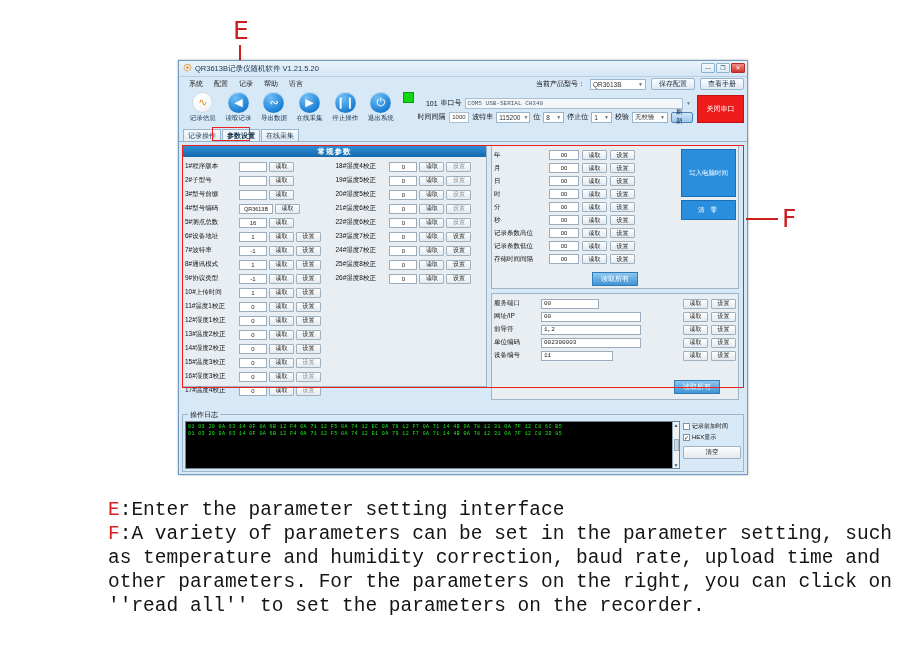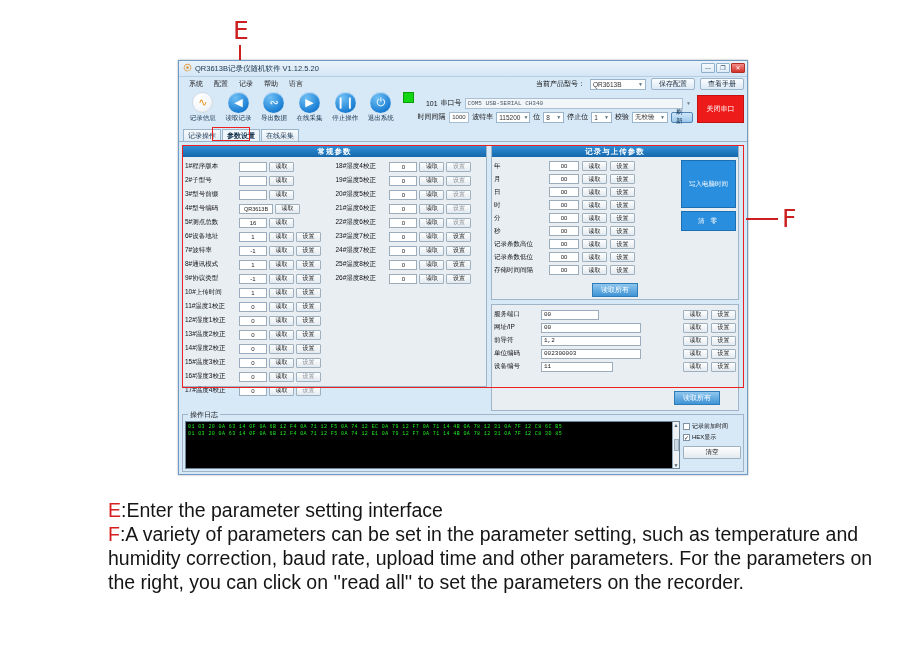--- a/index.html
+++ b/index.html
@@ -251,36 +251,36 @@
   }
 
   
   .tab-highlight {
     position:absolute; border:1.5px solid #ee1f1f; pointer-events:none;
   }
 
   
   .caption {
     position:absolute; left:108px; top:498px; width:790px;
-    font-family:Liberation Sans, sans-serif;
+    font-family:Liberation Mono, monospace;
     font-size:19.5px; line-height:24px; color:#151515;
   }
   .caption .key { color:#d61f1f; }
 </style>
 </head>
 <body>
 
 <div class="ann-letter" style="left:233px;top:18px;">E</div>
 <div class="ann-line-v" style="left:239px;top:45px;height:93px;"></div>
 
 <div class="app-window">
 
   <div class="titlebar">
     <span class="tb-logo">⦿</span>
-    <span class="tb-title">QR3613B记录仪随机软件  V1.12.5.20</span>
+    <span class="tb-title">QR3613B记录仪随机软件  V1.21.5.20</span>
     <div class="win-btns">
       <div class="win-btn">—</div>
       <div class="win-btn">❐</div>
       <div class="win-btn close">✕</div>
     </div>
   </div>
 
   <div class="menubar">
     <span class="menu-item">系统</span>
     <span class="menu-item">配置</span>
@@ -546,21 +546,20 @@
                 <div class="sbtn">设置</div>
               </div>
             </div>
           </div>
         </div>
       </div>
 
       <div class="panel-right">
 
         <div class="panel">
-          <div class="panel-title">记录与上传参数</div>
           <div class="rec-body">
             <div class="rec-rows">
               <div class="rec-row">
                 <span class="rname">年</span>
                 <div class="rval">00</div>
                 <div class="sbtn">读取</div>
                 <div class="sbtn">设置</div>
               </div>
               <div class="rec-row">
                 <span class="rname">月</span>

